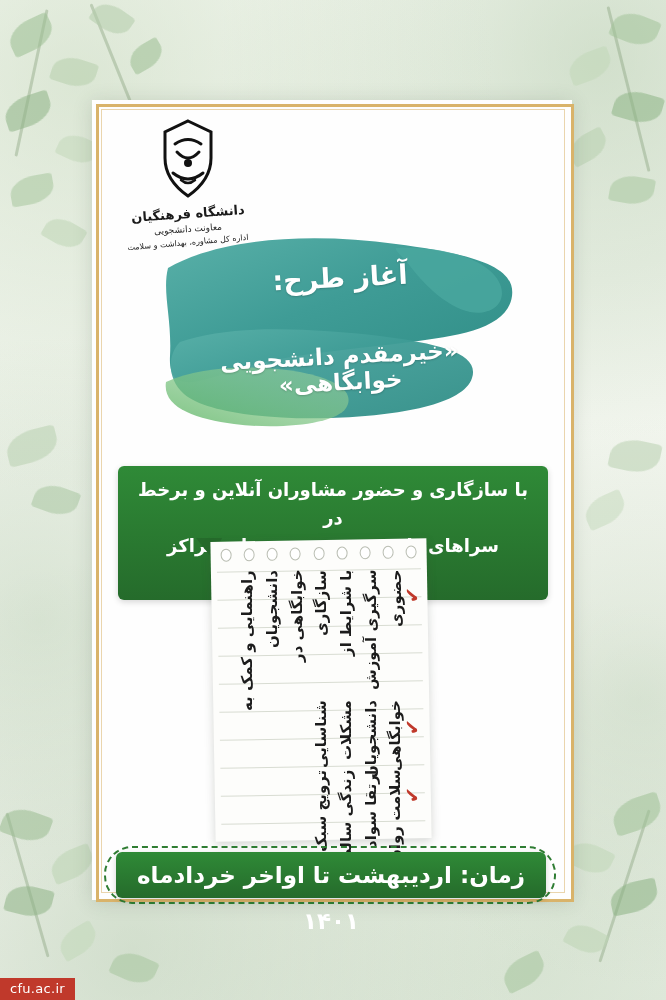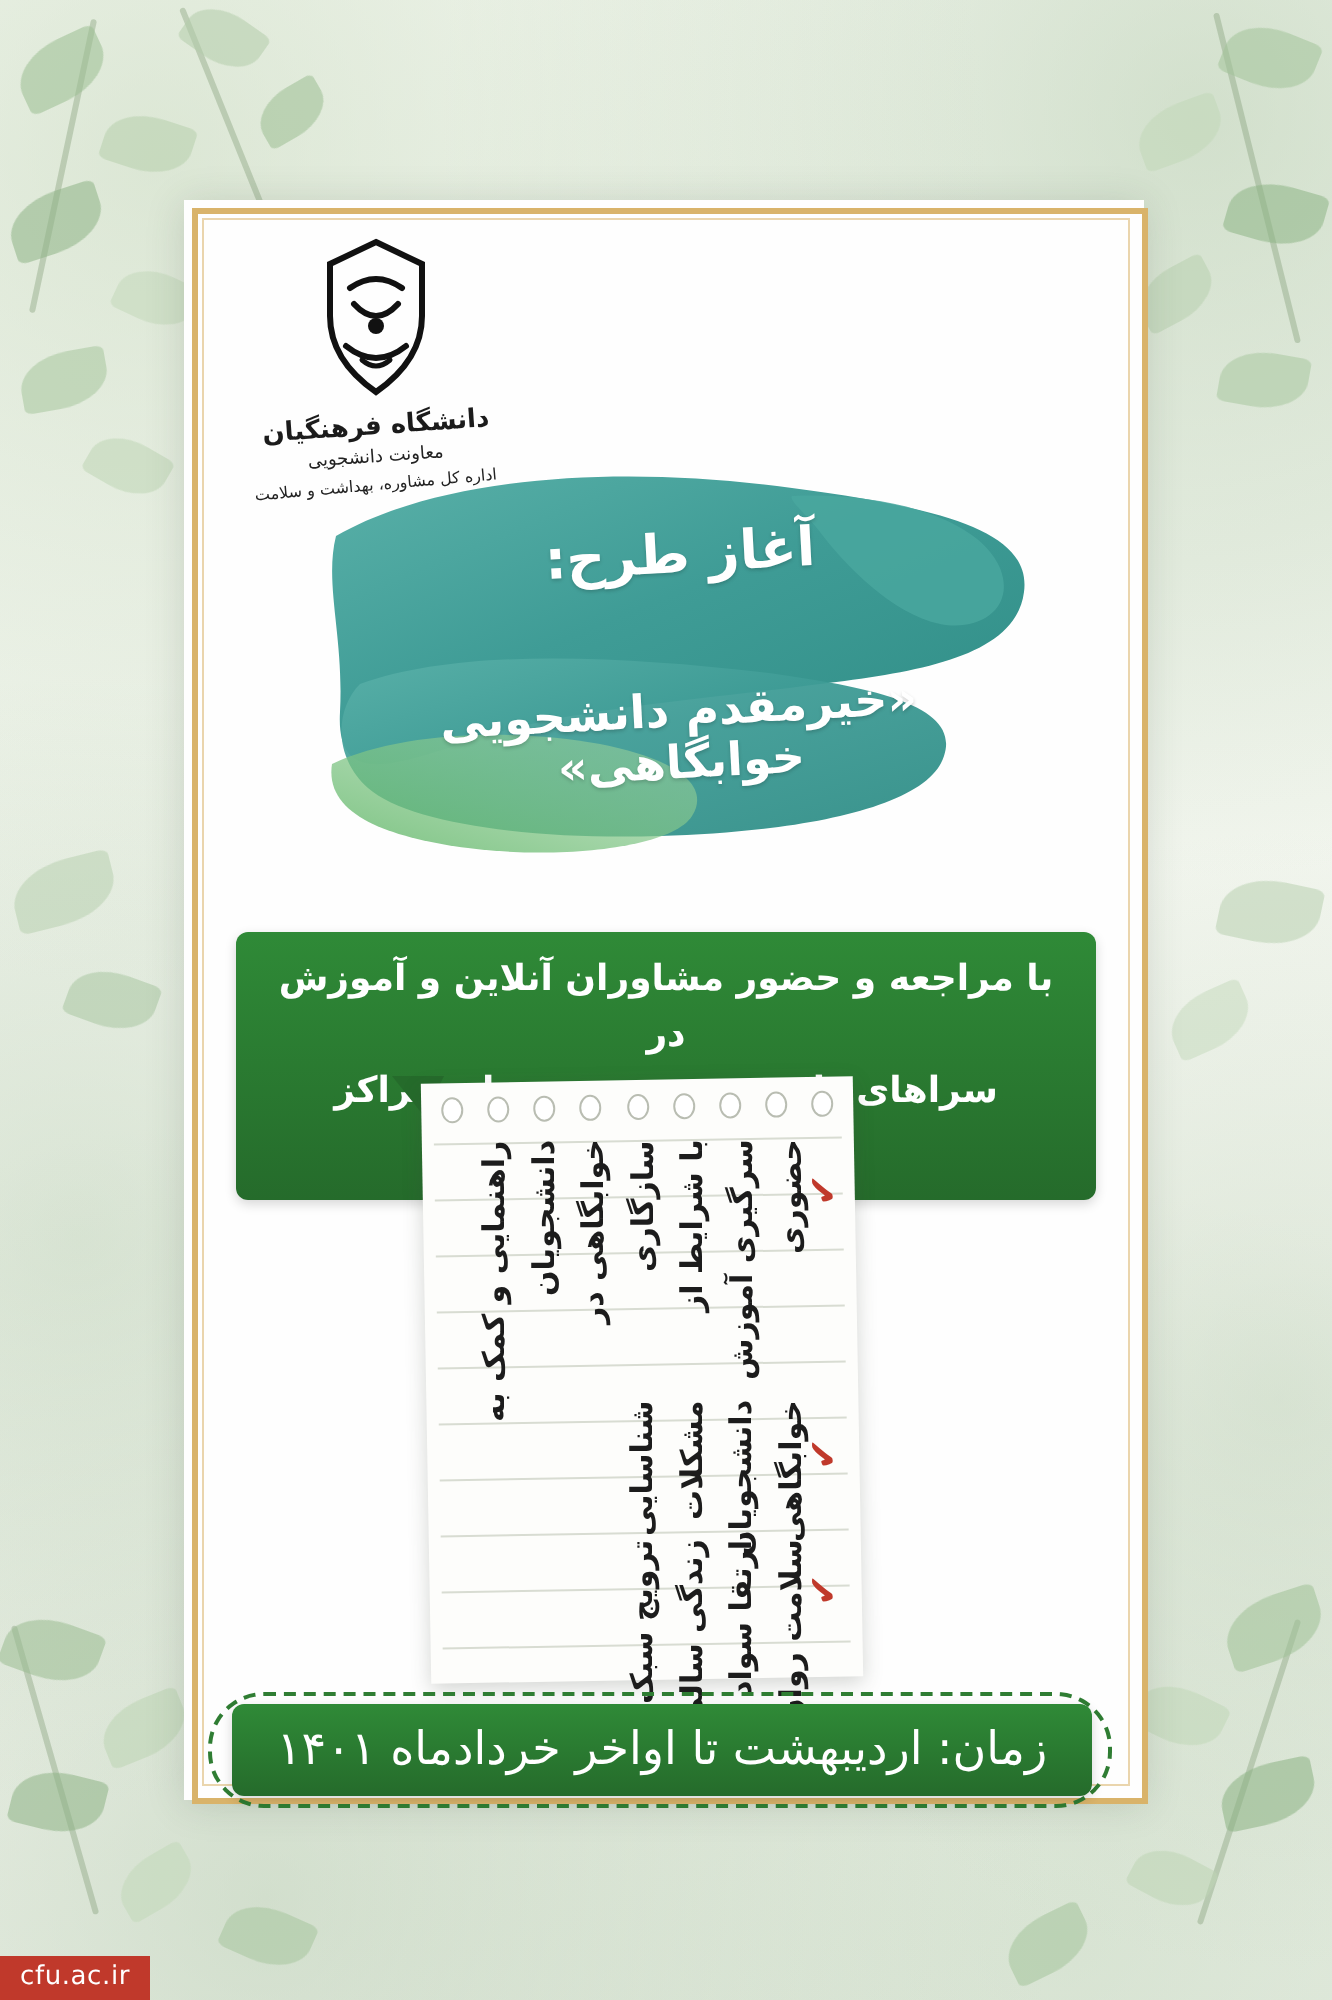--- a/index.html
+++ b/index.html
@@ -261,21 +261,21 @@
     left: 116px;
     top: 852px;
     width: 430px;
     height: 46px;
     background: linear-gradient(180deg, #2f8a37 0%, #256b2b 100%);
     border-radius: 6px;
     color: #fff;
     direction: rtl;
     text-align: center;
     font-size: 23px;
-    font-weight: normal;
+    font-weight: bold;
     line-height: 46px;
     box-shadow: 0 2px 6px rgba(0,0,0,.16);
   }
 
   
   .url-badge {
     position: absolute;
     left: 0;
     bottom: 0;
     background: #c0392b;
@@ -375,21 +375,21 @@
                C286,75 262,50 250,34 C244,26 234,18 236,16 Z" fill="#4aa79f" opacity=".8"></path>
     </svg>
   </div>
 
   <div class="headline">
     <div class="h1">آغاز طرح:</div>
     <div class="h2">«خیرمقدم دانشجویی خوابگاهی»</div>
   </div>
 
   <div class="banner">
-    <div>با مراجعه و حضور مشاوران آنلاین و آموزش در</div>
+    <div>با سازگاری و حضور مشاوران آنلاین و برخط در</div>
     <div>سراهای دانشجویی پردیس ها و مراکز سراسر کشور</div>
   </div>
   <div class="banner-tail"></div>
 
   <div class="notepad">
     <div class="rings">
       <div class="ring"></div>
       <div class="ring"></div>
       <div class="ring"></div>
       <div class="ring"></div>

